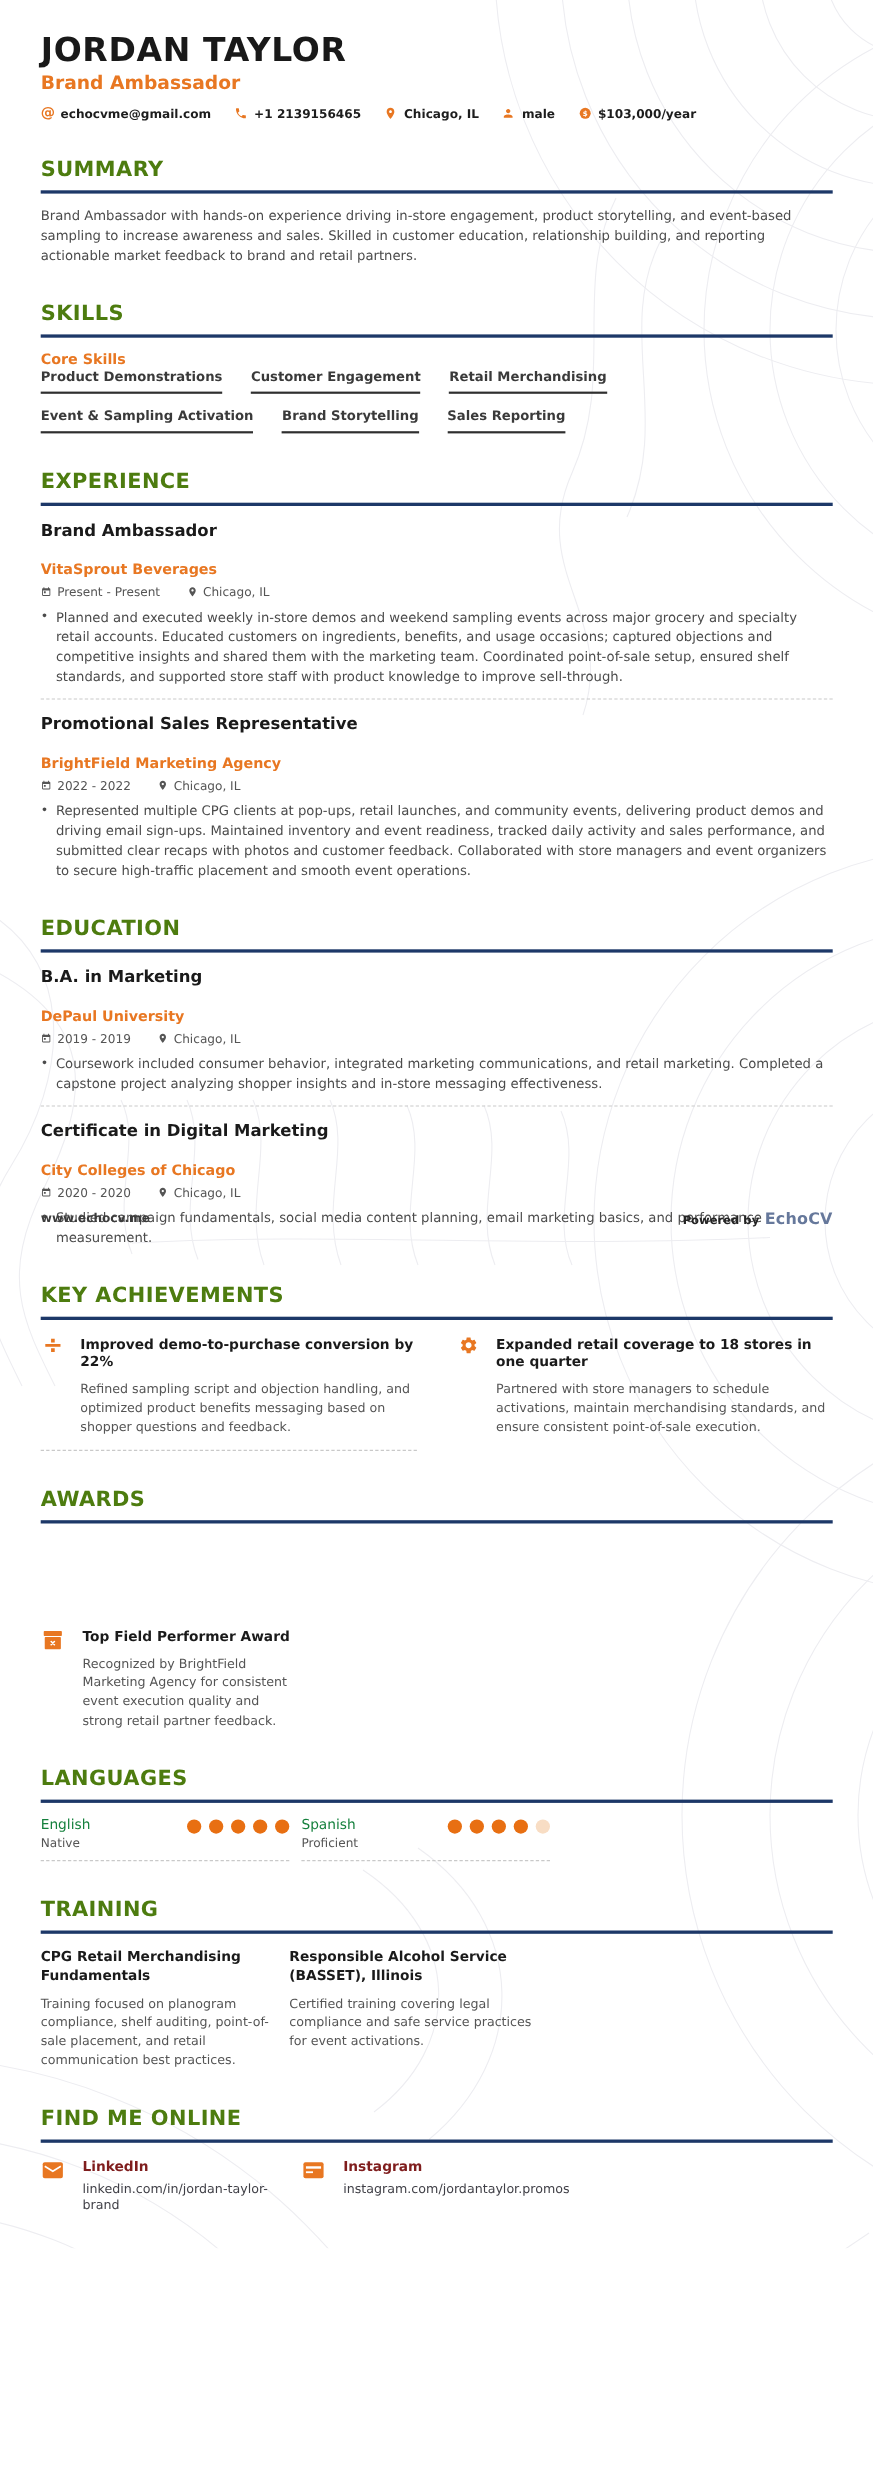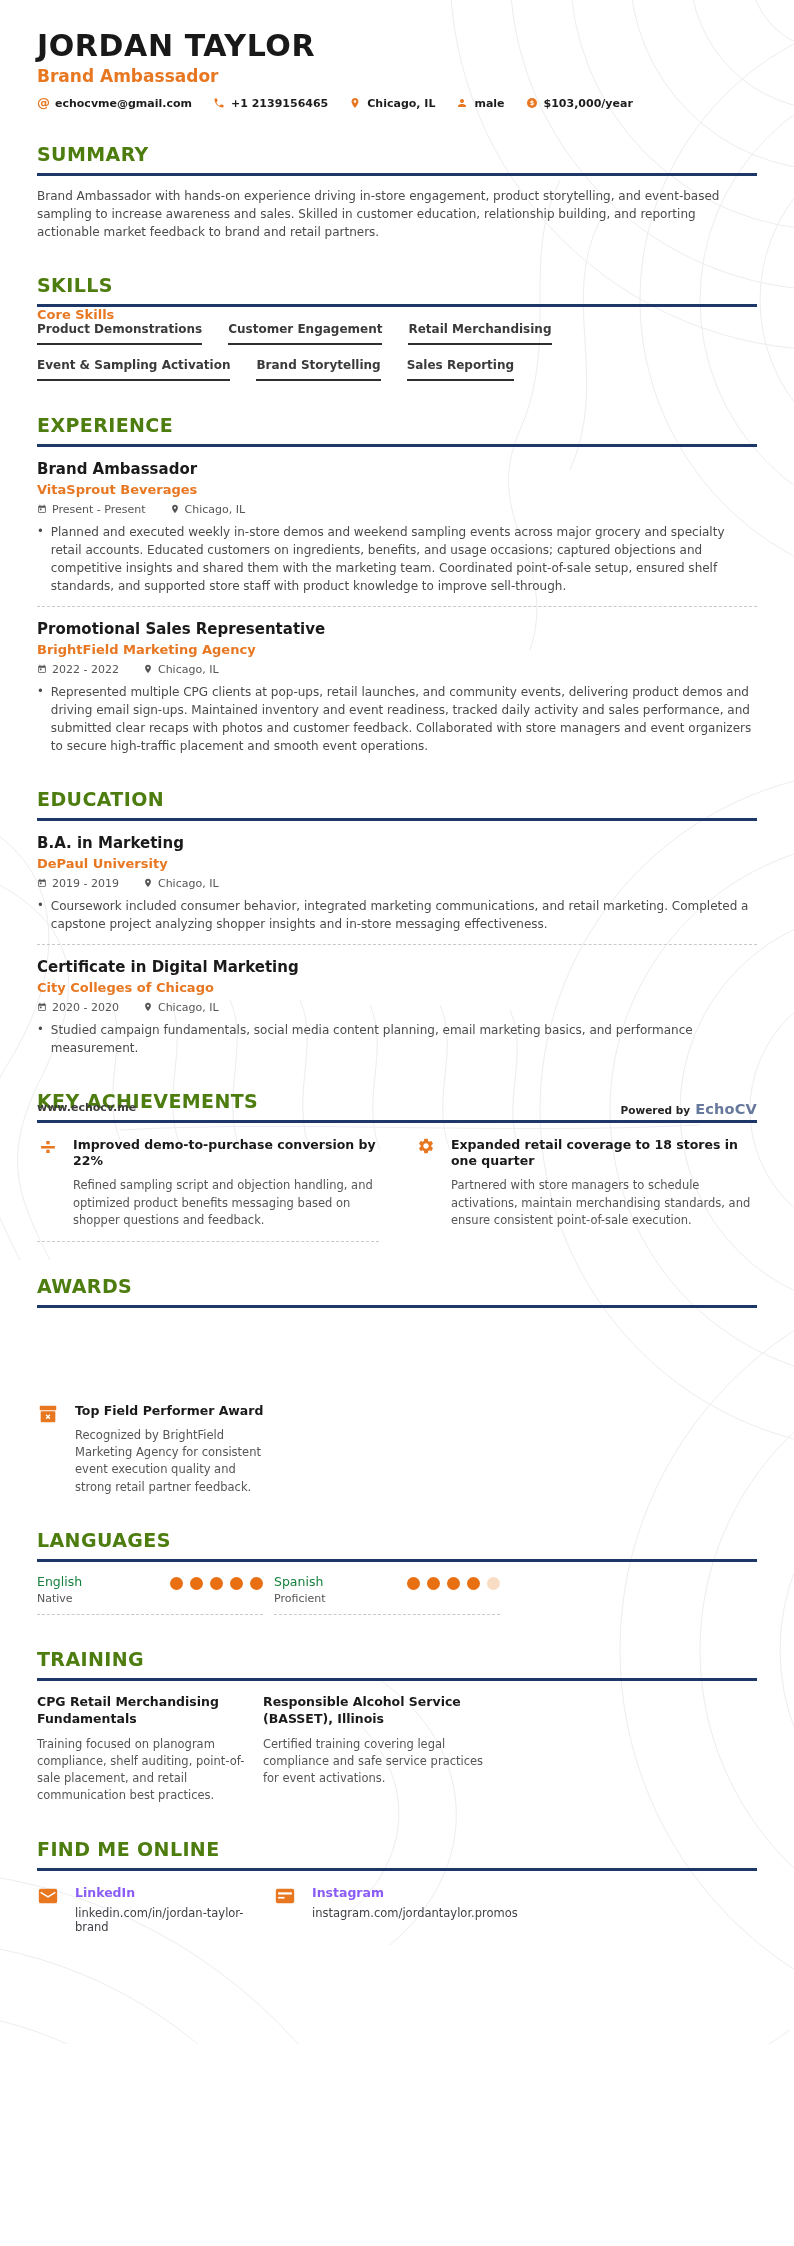--- a/index.html
+++ b/index.html
@@ -23,31 +23,31 @@
   
   .sec{margin-top:33px;}
   .sec-head{
     font-size:19px;font-weight:bold;color:#4d7c0f;letter-spacing:.4px;
     padding-bottom:8px;border-bottom:3px solid #1d3868;
   }
   .body-text{font-size:12px;line-height:1.5;color:#4b4b4b;}
   .para{margin-top:11px;}
 
   
-  .group-label{font-size:13px;font-weight:bold;color:#E87722;margin-top:0;}
+  .group-label{font-size:13px;font-weight:bold;color:#E87722;margin-top:13px;}
   .skills-wrap{display:flex;flex-wrap:wrap;column-gap:26px;row-gap:13px;}
   .skill{
     font-size:12px;font-weight:bold;color:#3a3a3a;
     padding-bottom:7px;border-bottom:2px solid #2f2f2f;
   }
 
   
   .entry{margin-top:13px;}
   .entry-title{font-size:15px;font-weight:bold;color:#1a1a1a;}
-  .entry-company{font-size:13px;font-weight:bold;color:#E87722;margin-top:4px;}
+  .entry-company{font-size:13px;font-weight:bold;color:#E87722;margin-top:20px;}
   .meta-row{display:flex;align-items:center;gap:24px;margin-top:6px;}
   .meta-item{display:flex;align-items:center;gap:5px;font-size:11px;color:#555;}
   .micon{width:10px;height:10px;color:#555;display:inline-flex;}
   .micon svg{width:10px;height:10px;}
   .bullet-row{display:flex;gap:7px;margin-top:7px;}
   .bullet-dot{color:#4b4b4b;font-size:11.5px;line-height:1.5;}
   .dashed-sep{border:none;border-top:1px dashed #c9c9c9;margin:11px 0 0 0;}
 
   
   .two-col{display:grid;grid-template-columns:1fr 1fr;column-gap:36px;margin-top:14px;}
@@ -75,21 +75,21 @@
   
   .train-grid{display:grid;grid-template-columns:226px 226px;margin-top:13px;}
   .train-title{font-size:12.5px;font-weight:bold;color:#1a1a1a;line-height:1.35;}
   .train-text{font-size:11.5px;color:#555;line-height:1.5;margin-top:8px;}
 
   
   .online-grid{display:grid;grid-template-columns:226px 226px;column-gap:11px;margin-top:14px;}
   .online-item{display:flex;gap:16px;align-items:flex-start;}
   .oicon{width:22px;height:22px;color:#E87722;flex:none;}
   .oicon svg{width:22px;height:22px;}
-  .online-label{font-size:12.5px;font-weight:bold;color:#8b5cf6;}
+  .online-label{font-size:12.5px;font-weight:bold;color:#7f1d1d;}
   .online-url{font-size:11.5px;color:#3f3f46;margin-top:6px;}
 
   
   .page-footer{position:absolute;left:37px;right:37px;display:flex;
     justify-content:space-between;align-items:flex-start;z-index:1;font-weight:bold;}
   .footer-1{top:1101px;}
   .footer-2{top:2222px;}
   .footer-site{font-size:11px;color:#3c3c3c;}
   .powered{display:flex;align-items:baseline;gap:5px;}
   .powered-prefix{font-size:10.5px;color:#242424;}

